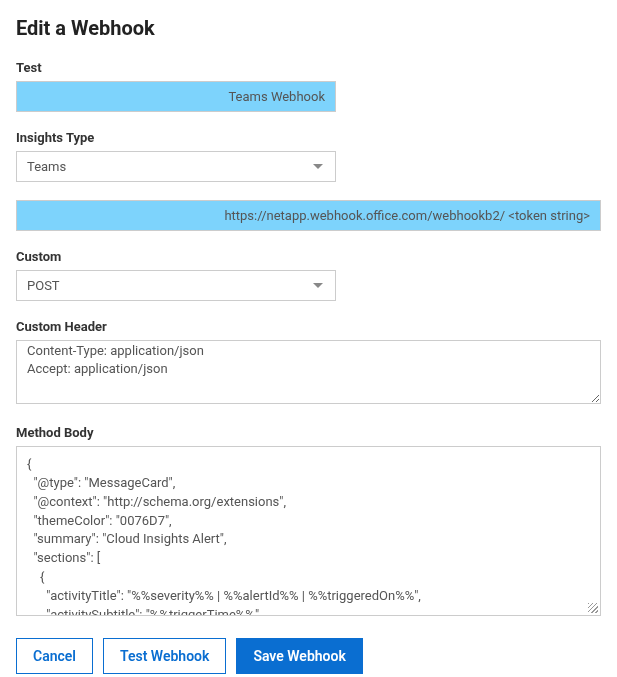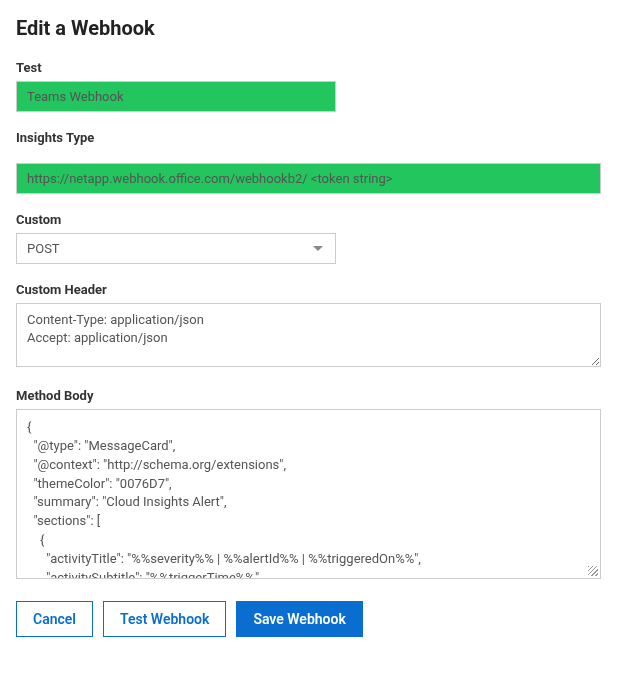--- a/index.html
+++ b/index.html
@@ -31,21 +31,22 @@
       margin-bottom: 6px;
       display: block;
     }
     .text-input {
       width: 100%;
       padding: 7px 10px;
       border: 1px solid #ccc;
       font-size: 13px;
       font-family: inherit;
       color: #555;
-      background: #22c55e;
+      background: #7dd3fc;
+      text-align: right;
     }
     .text-input.narrow {
       width: 320px;
     }
     .select-wrapper {
       position: relative;
       width: 320px;
     }
     .select-display {
       width: 100%;
@@ -62,21 +63,21 @@
     .chevron {
       width: 0;
       height: 0;
       border-left: 5px solid transparent;
       border-right: 5px solid transparent;
       border-top: 5px solid #888;
       margin-right: 2px;
     }
     .textarea-input {
       width: 100%;
-      padding: 7px 10px;
+      padding: 1px 10px;
       border: 1px solid #ccc;
       font-size: 13px;
       font-family: inherit;
       color: #555;
       background: #fff;
       resize: vertical;
       line-height: 1.4;
     }
     .textarea-header {
       height: 64px;
@@ -146,20 +147,26 @@
 
 <h1 class="page-title">Edit a Webhook</h1>
 
 <div class="field-group">
   <label class="field-label">Test</label>
   <input type="text" class="text-input narrow" value="Teams Webhook" style="">
 </div>
 
 <div class="field-group">
   <label class="field-label">Insights Type</label>
+  <div class="select-wrapper">
+    <div class="select-display">
+      <span>Teams</span>
+      <span class="chevron"></span>
+    </div>
+  </div>
 </div>
 
 <div class="field-group">
   <input type="text" class="text-input" value="https://netapp.webhook.office.com/webhookb2/ &lt;token string&gt;" style="">
 </div>
 
 <div class="field-group">
   <label class="field-label">Custom</label>
   <div class="select-wrapper">
     <div class="select-display">

